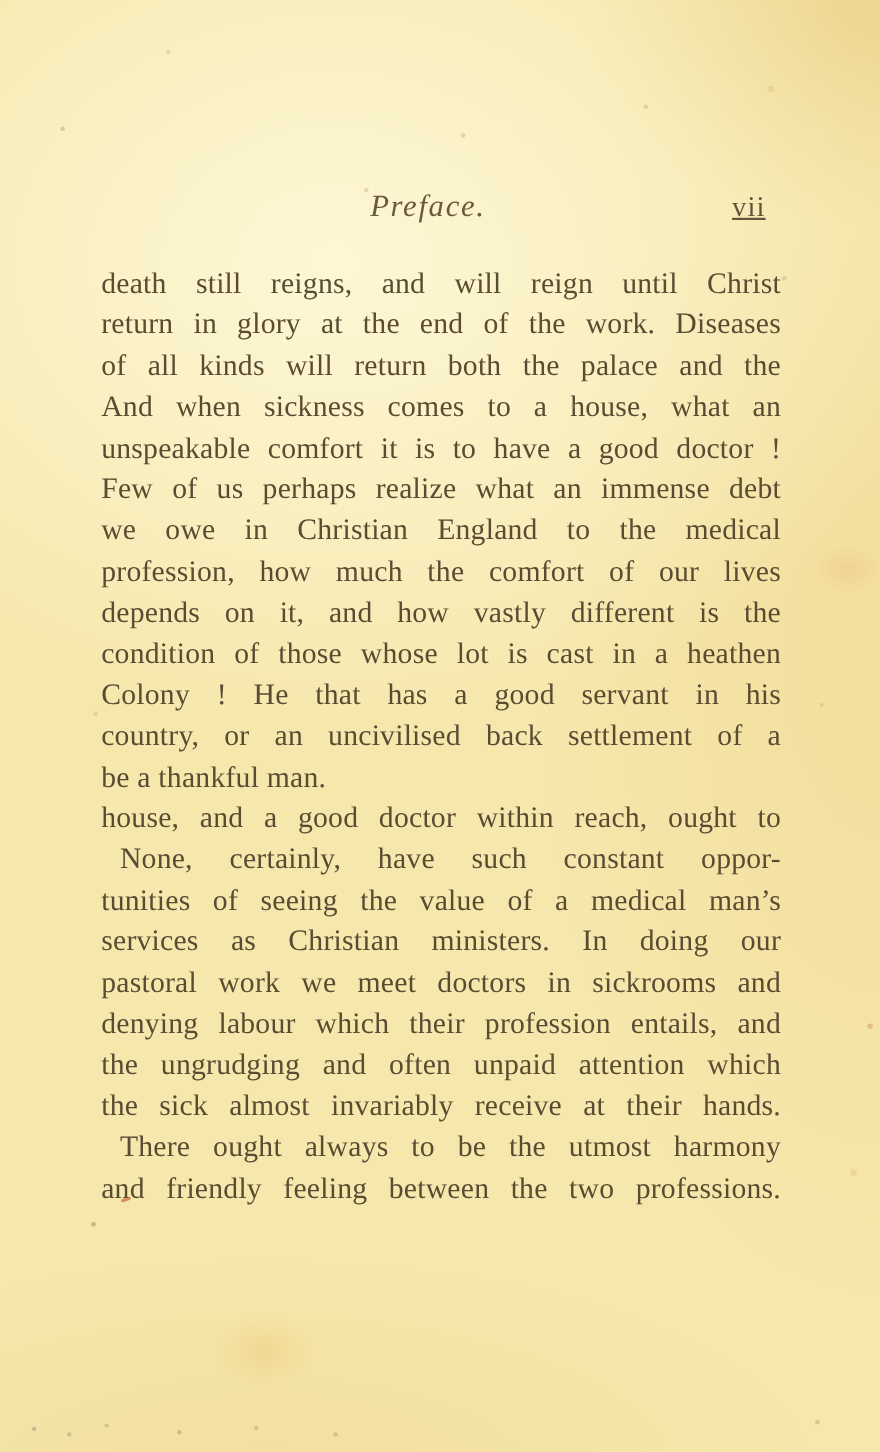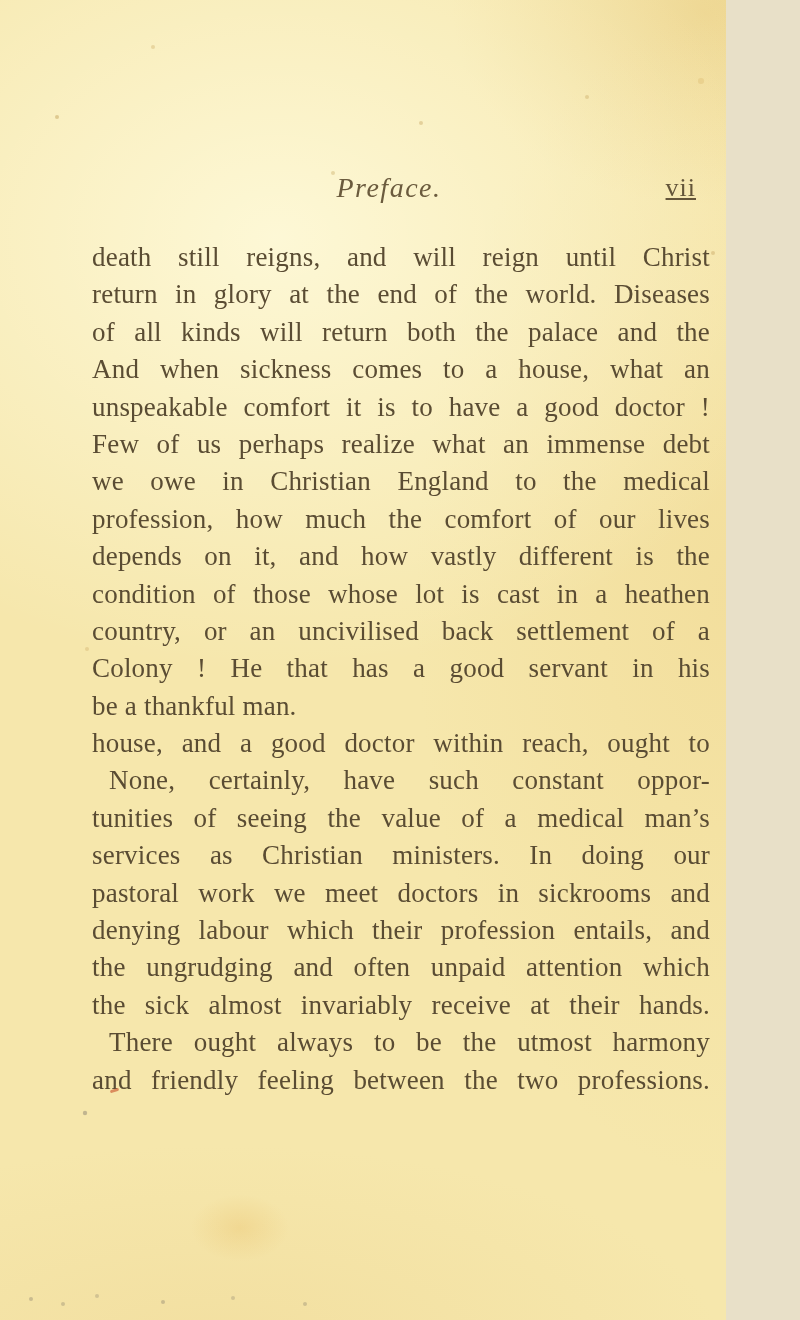--- a/index.html
+++ b/index.html
@@ -2,21 +2,21 @@
 <html><head>
   <meta charset="utf-8">
   <style>
     html, body {
       margin: 0;
       padding: 0;
       background: #e8e0c8;
     }
     .page {
       position: relative;
-      width: 726px;
+      width: 800px;
       height: 1320px;
       overflow: hidden;
       background-color: #f6e7ac;
       background-image:
         radial-gradient(ellipse 900px 700px at 38% 18%, rgba(255,252,224,0.80), rgba(255,252,224,0) 62%),
         radial-gradient(ellipse 480px 900px at 100% 45%, rgba(235,203,122,0.30), rgba(235,203,122,0) 65%),
         radial-gradient(ellipse 420px 320px at 97% 1%,  rgba(222,182,92,0.35),  rgba(222,182,92,0) 60%),
         radial-gradient(ellipse 700px 280px at 30% 102%, rgba(233,203,130,0.28), rgba(233,203,130,0) 72%),
         radial-gradient(ellipse 70px 48px at 240px 1228px, rgba(234,192,104,0.35), rgba(234,192,104,0) 70%),
         radial-gradient(ellipse 46px 34px at 770px 518px, rgba(231,176,130,0.35), rgba(231,176,130,0) 70%);
@@ -110,31 +110,31 @@
 </head>
 <body>
 
 <div class="page">
   <div class="header">
     <span class="title">Preface.</span>
     <span class="pgnum">vii</span>
   </div>
   <div class="text-block" id="text-block">
       <div class="line j">death still reigns, and will reign until Christ</div>
-      <div class="line j">return in glory at the end of the world.  Diseases</div>
+      <div class="line j">return in glory at the end of the work.  Diseases</div>
       <div class="line j">of all kinds will return both the palace and the</div>
       <div class="line j">And when sickness comes to a house, what an</div>
       <div class="line j">unspeakable comfort it is to have a good doctor !</div>
       <div class="line j">Few of us perhaps realize what an immense debt</div>
       <div class="line j">we owe in Christian England to the medical</div>
       <div class="line j">profession, how much the comfort of our lives</div>
       <div class="line j">depends on it, and how vastly different is the</div>
       <div class="line j">condition of those whose lot is cast in a heathen</div>
+      <div class="line j">Colony !  He that has a good servant in his</div>
       <div class="line j">country, or an uncivilised back settlement of a</div>
-      <div class="line j">Colony !  He that has a good servant in his</div>
       <div class="line">be a thankful man.</div>
       <div class="line j">house, and a good doctor within reach, ought to</div>
       <div class="line j ind">None, certainly, have such constant oppor-</div>
       <div class="line j">tunities of seeing the value of a medical man’s</div>
       <div class="line j">services as Christian ministers.  In doing our</div>
       <div class="line j">pastoral work we meet doctors in sickrooms and</div>
       <div class="line j">denying labour which their profession entails, and</div>
       <div class="line j">the ungrudging and often unpaid attention which</div>
       <div class="line j">the sick almost invariably receive at their hands.</div>
       <div class="line j ind">There ought always to be the utmost harmony</div>

